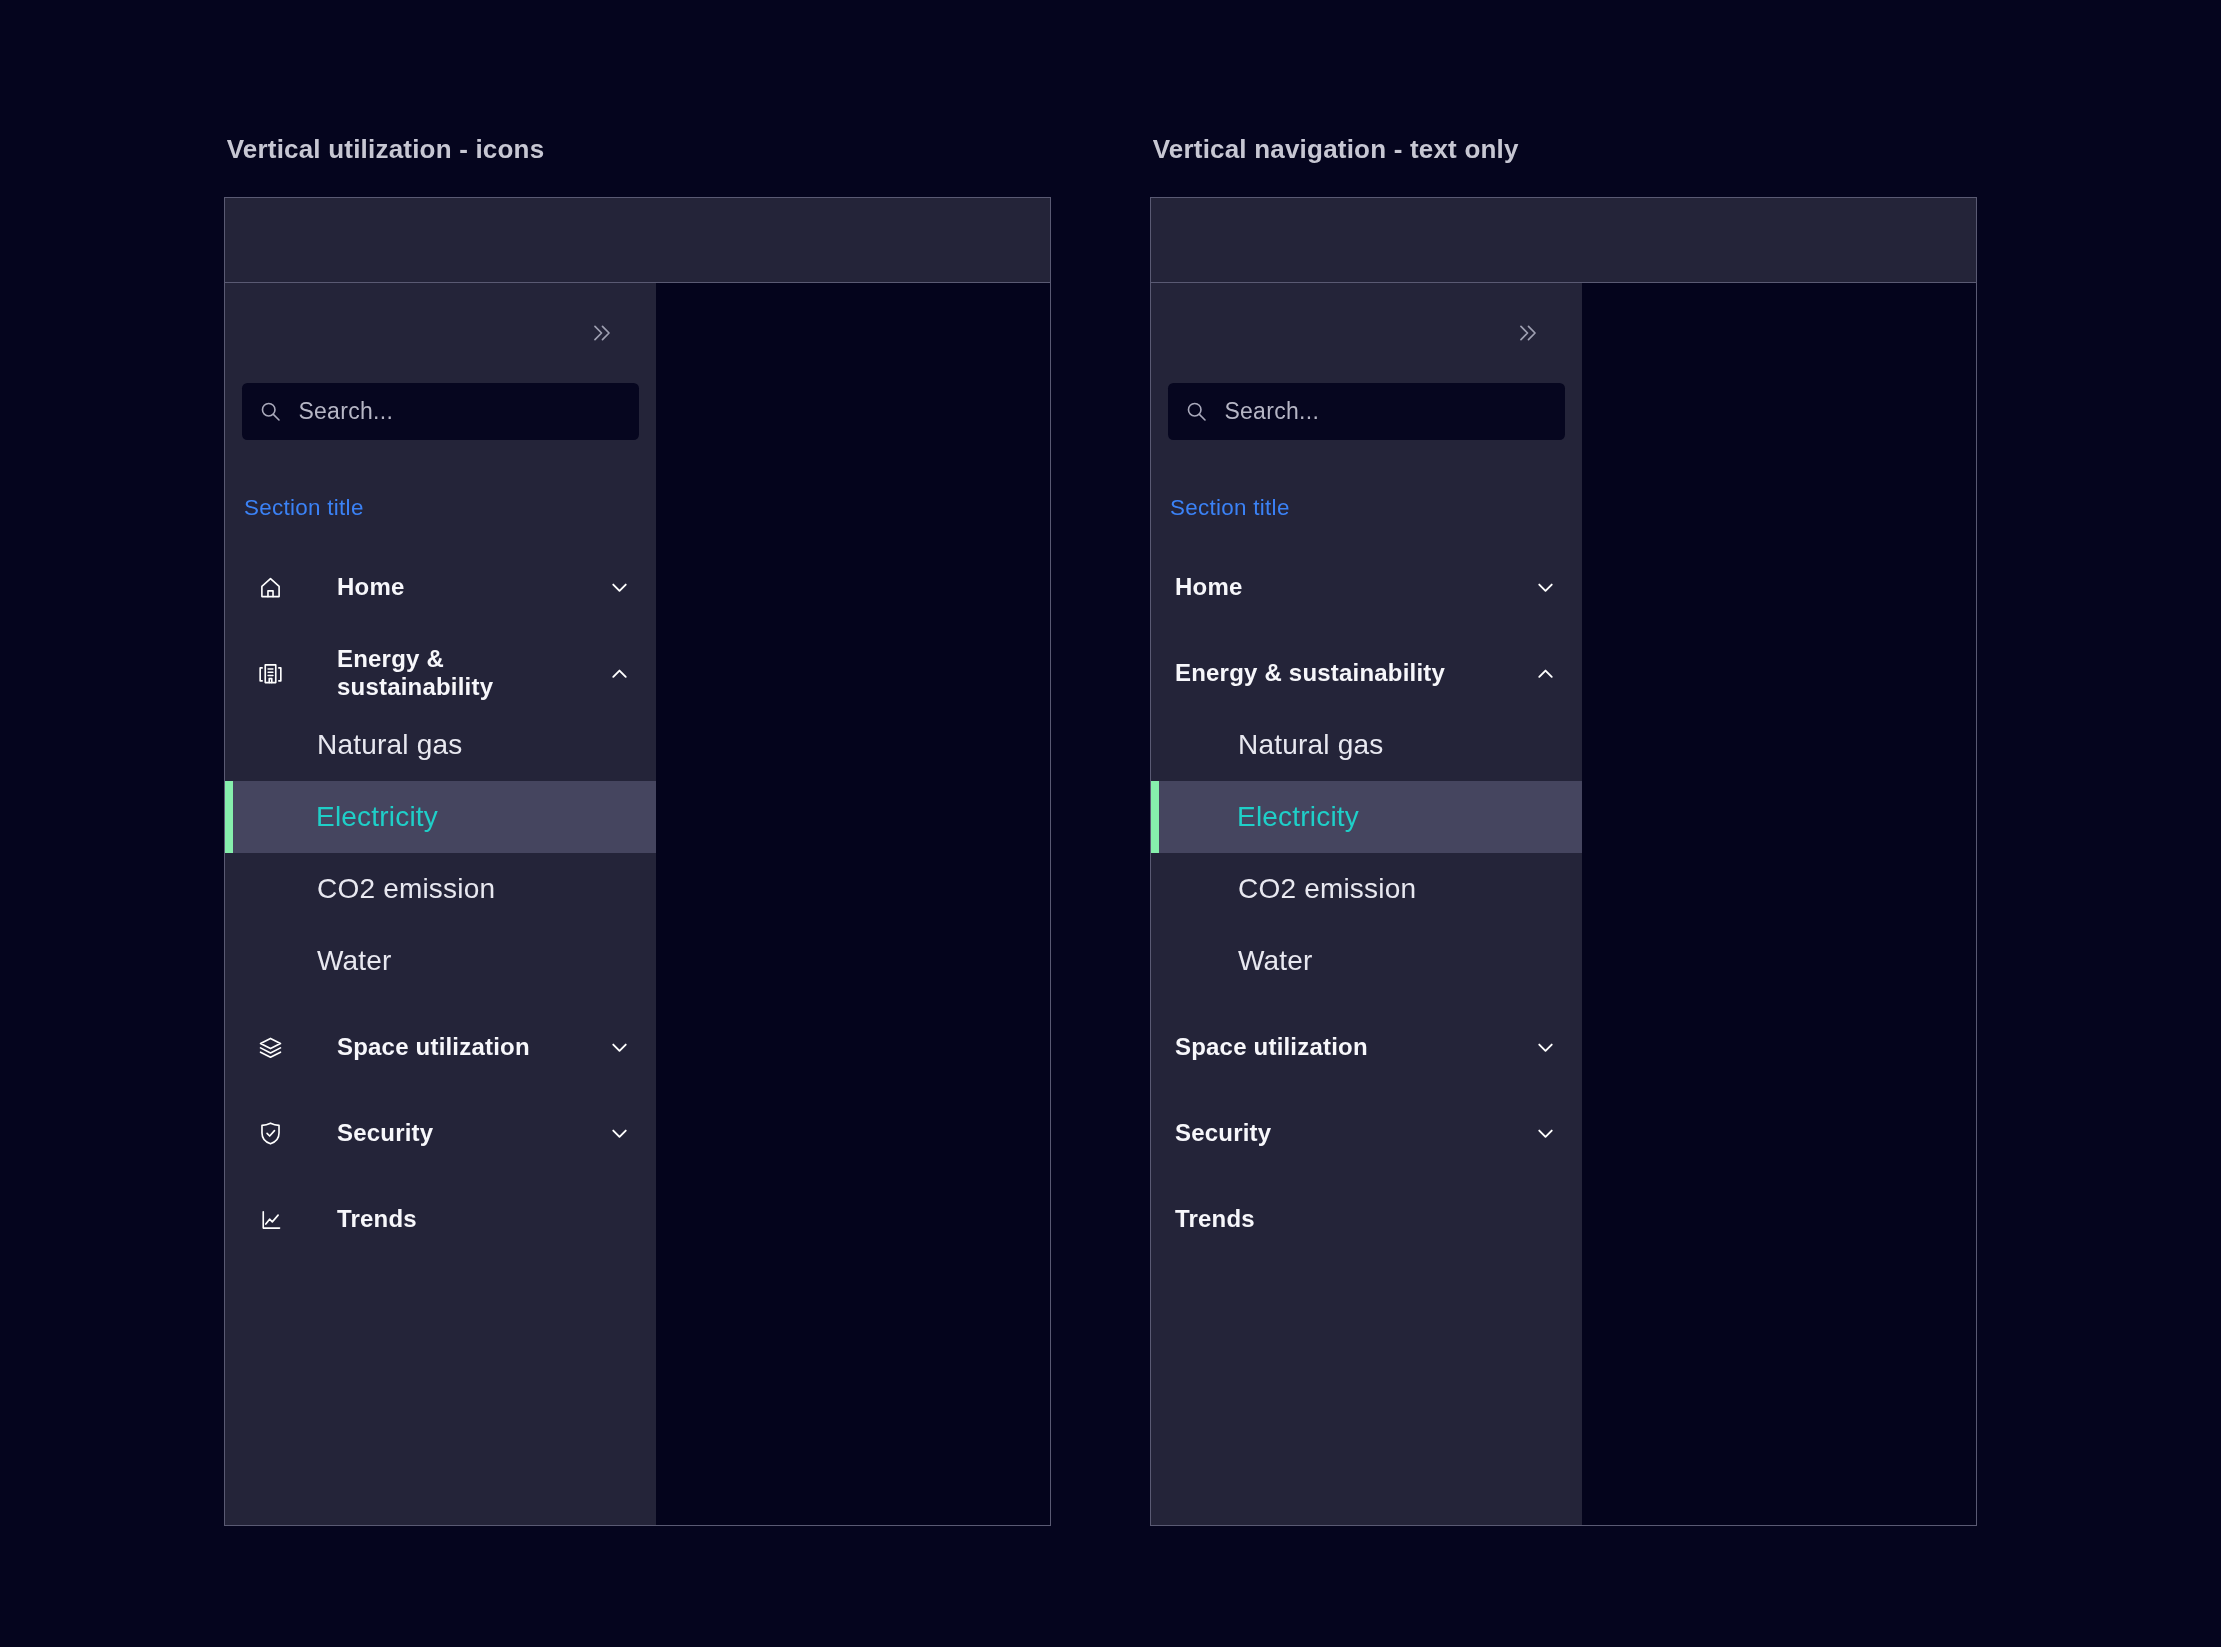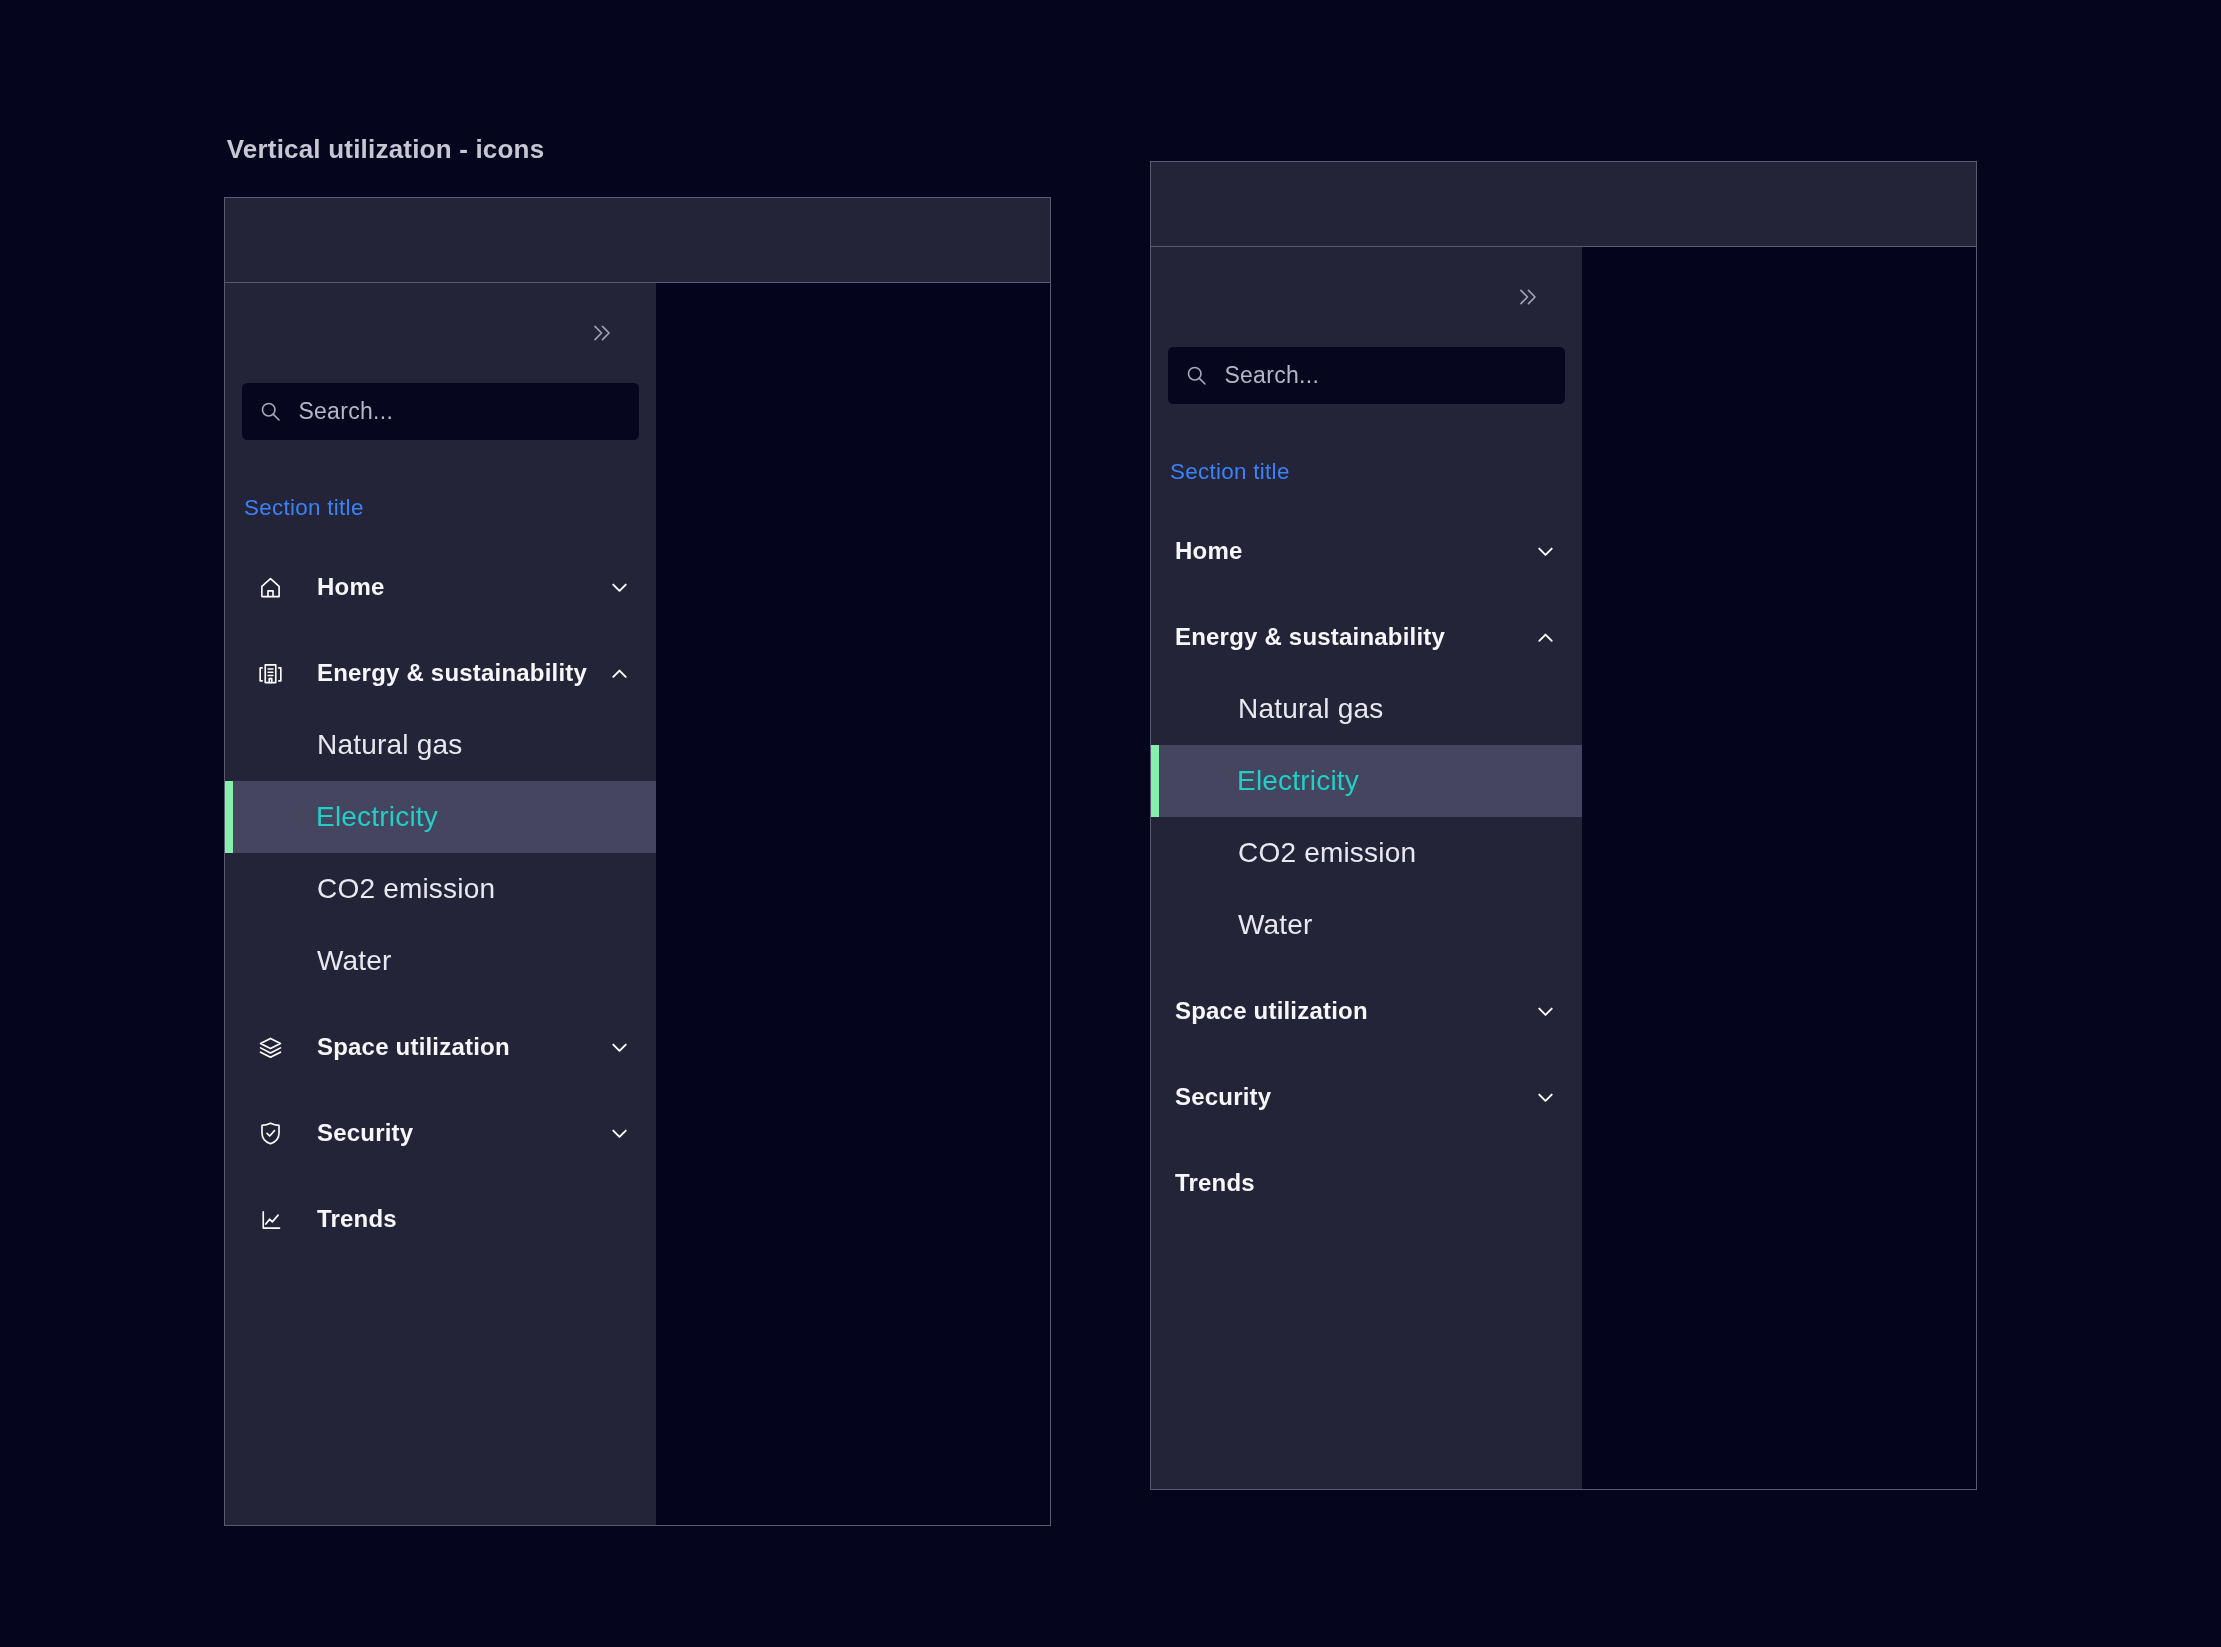--- a/index.html
+++ b/index.html
@@ -39,21 +39,21 @@
     color:#E8E8F2;font:400 23px "Liberation Sans",sans-serif;letter-spacing:0.3px;
   }
   .search-input::placeholder{color:#B6B6C5;opacity:1}
   .section-title{
     margin-top:52px;height:32px;line-height:32px;padding-left:19px;
     font-size:22.4px;color:#3b82f6;letter-spacing:0.3px;
   }
   .nav-list{margin-top:20.6px}
   .nav-item{
     height:86px;display:flex;align-items:center;
-    padding:0 25px 0 31px;cursor:pointer;box-sizing:border-box;
+    padding:0 25px 0 31px;cursor:pointer;box-sizing:border-box;gap:20px;
   }
   .nav-icon{width:29px;height:29px;color:#FFFFFF;display:flex;flex:0 0 29px}
   .nav-icon svg{width:29px;height:29px}
   .nav-item .nav-label{
     margin-left:32px;font-size:24px;font-weight:700;color:#F7F7FB;letter-spacing:0.2px;
   }
   .nav-chevron{margin-left:auto;width:23px;height:23px;color:#FFFFFF;display:flex;flex:0 0 23px}
   .nav-chevron svg{width:23px;height:23px}
   .nav-subgroup{margin:-7.2px 0 7.2px}
   .nav-subitem{
@@ -180,20 +180,21 @@
               <span class="nav-label">Trends</span>
             </div>
           </div>
       </nav>
       <div class="content"></div>
     </div>
   </div>
 </section>
 
 <section class="figure" id="figure-text">
+  <h2 class="figure-title">Vertical navigation - text only</h2>
   <div class="panel panel--text">
     <div class="panel-header"></div>
     <div class="panel-body">
       <nav class="sidebar">
         <div class="collapse-row">
           <span class="collapse-btn">
             <svg viewBox="0 0 32 32" fill="none" stroke="currentColor" stroke-width="1.8" stroke-linecap="round" stroke-linejoin="round">
                 <path d="m8.5 9 7 7-7 7"></path>
                 <path d="m16.5 9 7 7-7 7"></path>
               </svg>

